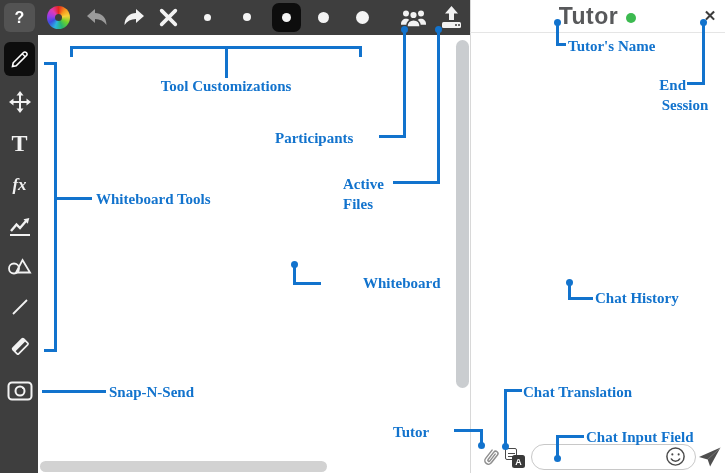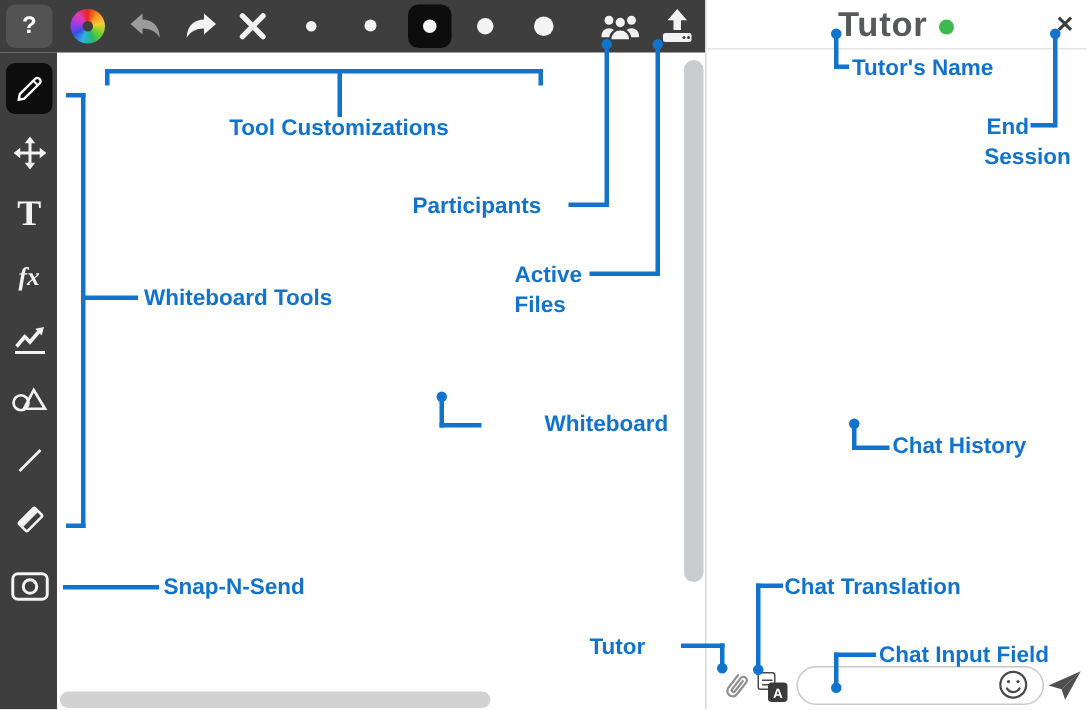--- a/index.html
+++ b/index.html
@@ -45,21 +45,21 @@
               font-family:"Liberation Sans",sans-serif;background:transparent;}
   .transicon{left:505px;top:448px;width:20px;height:21px;}
   .t-back{position:absolute;left:0;top:0;width:12px;height:12px;background:#fff;border:1.5px solid #4a4a4a;border-radius:2px;}
   .t-back i{position:absolute;left:2px;background:#4a4a4a;height:1.5px;display:block;}
   .t-front{position:absolute;left:7px;top:7px;width:13px;height:13px;background:#3a3a3a;border-radius:2.5px;
            color:#fff;font-size:9px;font-weight:bold;display:flex;align-items:center;justify-content:center;}
 
   
   .al{background:var(--accent);}
   .adot{width:7px;height:7px;border-radius:50%;background:var(--accent);}
-  .albl{color:var(--accent);font-weight:bold;font-size:15px;white-space:nowrap;line-height:1.25;}
+  .albl{color:var(--accent);font-weight:bold;font-size:15px;white-space:nowrap;line-height:1.25;font-family:Liberation Serif, serif;}
 </style>
 </head>
 <body>
 
 <div class="app" style="--accent: #1273cd; --toolbar: #3e3e3e; --sel: #0d0d0d;">
 
   <div class="abs board"></div>
   <div class="abs vscroll"></div>
   <div class="abs hscroll"></div>
 

